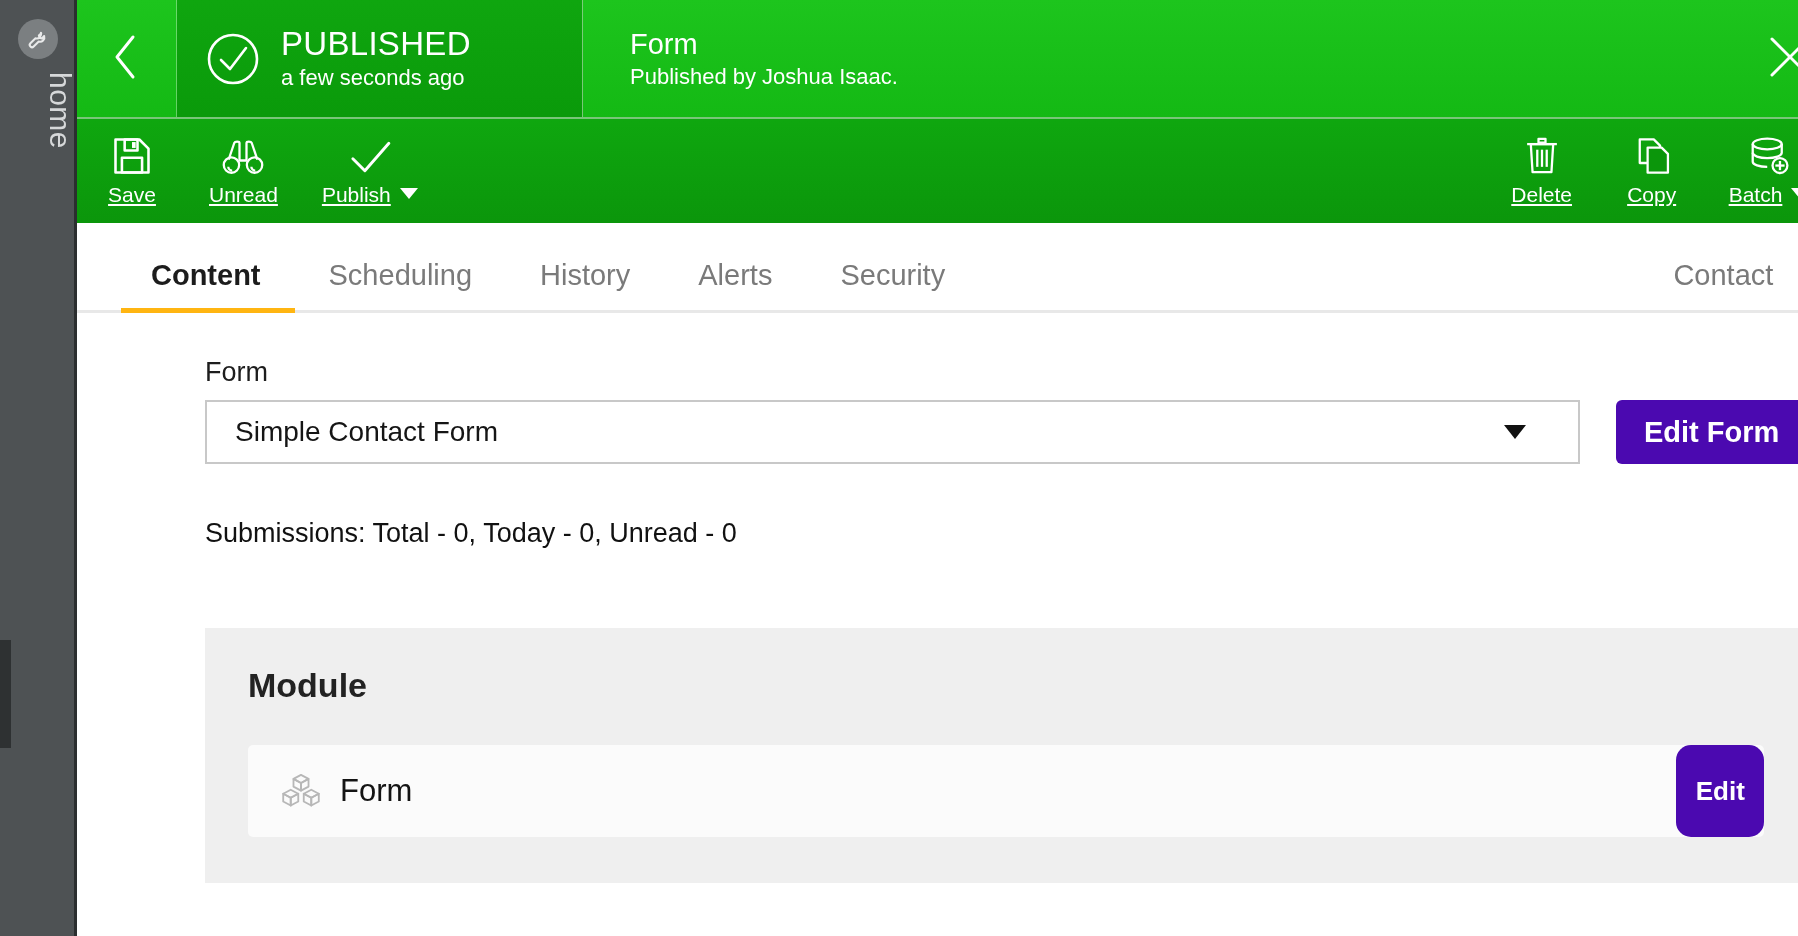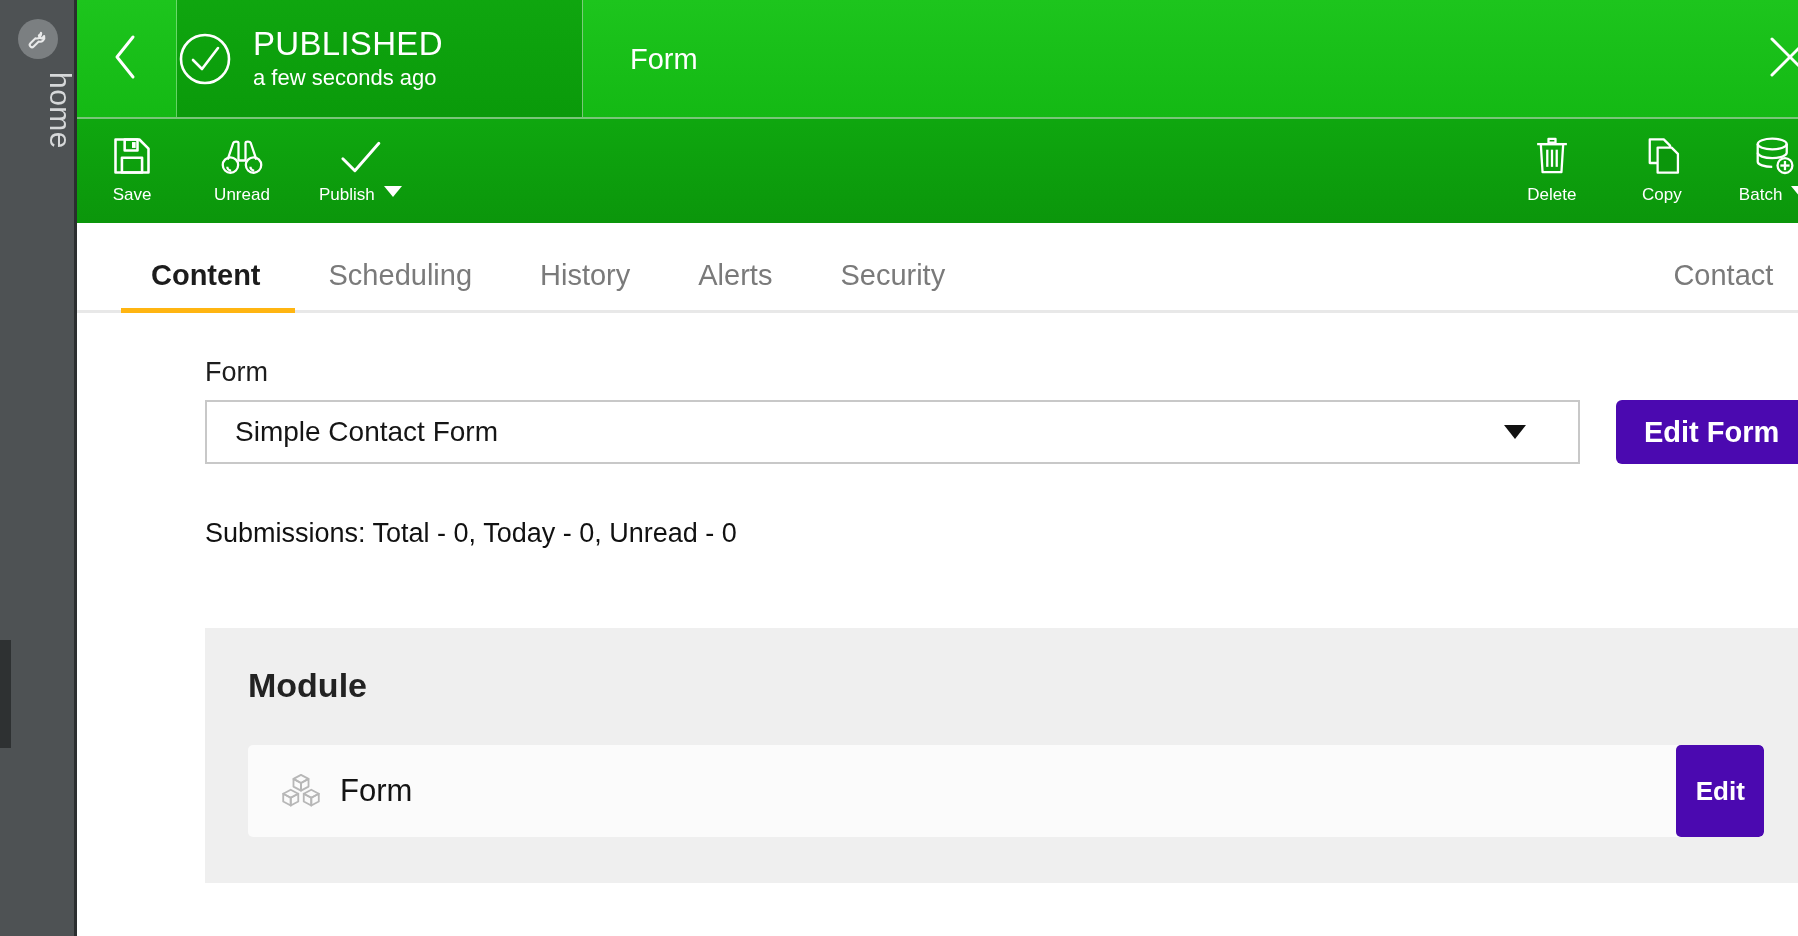--- a/index.html
+++ b/index.html
@@ -51,21 +51,21 @@
     color: #fff;
   }
   .sb-back {
     width: 100px; display: flex; align-items: center; justify-content: center;
     background: linear-gradient(to bottom, #1dc51d 0%, #14b914 100%);
     border-right: 1px solid rgba(255,255,255,0.35);
   }
   .sb-status {
     width: 406px;
     background: linear-gradient(to bottom, #0fa60f 0%, #0a9a0a 100%);
-    display: flex; align-items: center; gap: 20px; 
+    display: flex; align-items: center; gap: 20px; padding-left: 28px;
     border-right: 1px solid rgba(255,255,255,0.45);
   }
   .sb-check { width: 56px; height: 56px; flex: 0 0 56px; }
   .sb-status-text .st-title {
     font-size: 33px; line-height: 38px; font-weight: 400; letter-spacing: 0.3px;
   }
   .sb-status-text .st-sub { font-size: 22px; line-height: 30px; font-weight: 400; }
   .sb-doc {
     flex: 1 1 auto; display: flex; flex-direction: column;
     justify-content: center; padding-left: 47px;
@@ -85,21 +85,21 @@
     color: #fff;
     position: relative;
   }
   .tb-group { display: flex; align-items: center; }
   .tb-group.right { margin-left: auto; padding-right: 18px; }
   .tb-btn {
     display: flex; flex-direction: column; align-items: center; justify-content: center;
     padding: 0 22px; min-width: 110px; gap: 2px; cursor: pointer;
   }
   .tb-icon { height: 46px; display: flex; align-items: flex-end; }
-  .tb-label { font-size: 17px; line-height: 30px; white-space: nowrap; }
+  .tb-label { font-size: 21px; line-height: 30px; white-space: nowrap; text-decoration: underline; }
   .tb-label .caret {
     display: inline-block; margin-left: 9px;
     border-left: 9px solid transparent; border-right: 9px solid transparent;
     border-top: 11px solid #fff; vertical-align: 3px;
   }
 
   
   .tabstrip {
     height: 90px; background: #fff; display: flex; align-items: flex-end;
     padding: 0 42px 0 44px; border-bottom: 3px solid #e8e8e8;
@@ -145,21 +145,21 @@
     margin: 79px 42px 0 128px; background: #efefef; padding: 38px 43px 46px 43px;
   }
   .module-title { font-size: 34px; font-weight: 700; color: #222; margin-bottom: 40px; }
   .module-row {
     background: #fbfbfb; border-radius: 5px; height: 92px;
     display: flex; align-items: center; overflow: hidden;
   }
   .module-row .m-icon { width: 78px; display: flex; justify-content: center; margin-left: 14px; }
   .module-row .m-name { font-size: 31px; color: #141414; flex: 1 1 auto; }
   .btn-edit {
-    background: #4b09b0; color: #fff; border: none; border-radius: 5px;
+    background: #4b09b0; color: #fff; border: none; border-radius: 15px;
     font-family: inherit; font-size: 26px; font-weight: 700;
     width: 88px; height: 92px; cursor: pointer;
   }
 </style>
 </head>
 <body>
 
 <div class="app">
 
   <div class="rail">
@@ -191,20 +191,21 @@
           </svg>
         </span>
         <div class="sb-status-text">
           <div class="st-title">PUBLISHED</div>
           <div class="st-sub">a few seconds ago</div>
         </div>
       </div>
 
       <div class="sb-doc">
         <div class="d-title">Form</div>
+        <div class="d-sub">Published by Joshua Isaac.</div>
       </div>
 
       <div class="sb-close">
         <span>
           <svg width="52" height="52" viewBox="0 0 52 52" fill="none" stroke="#fff" stroke-width="3" stroke-linecap="round">
             <line x1="8" y1="8" x2="44" y2="44"></line>
             <line x1="44" y1="8" x2="8" y2="44"></line>
           </svg>
         </span>
       </div>

